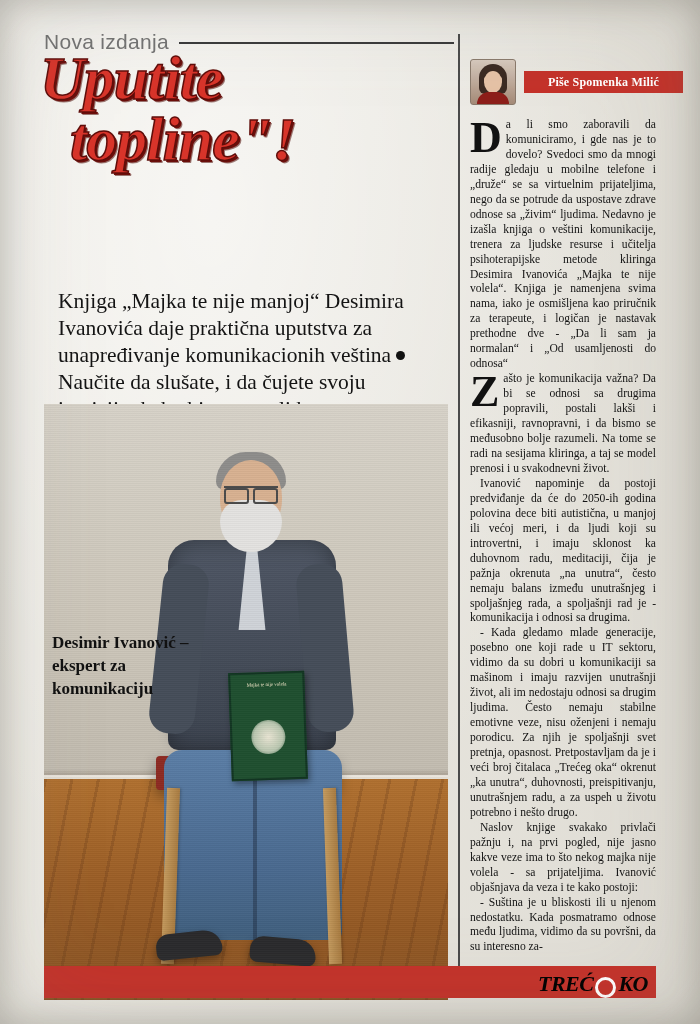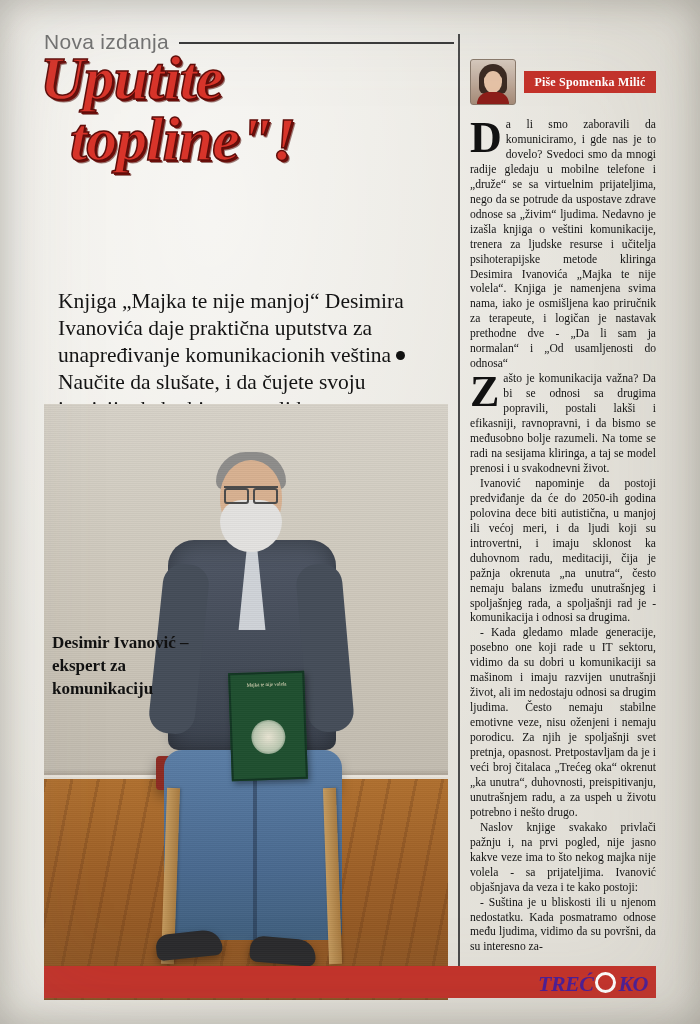--- a/index.html
+++ b/index.html
@@ -315,21 +315,21 @@
     width: 2px;
     height: 962px;
     background: #4a4a4a;
   }
 
   
   .byline {
     position: absolute;
     left: 470px;
     top: 60px;
-    width: 186px;
+    width: 213px;
     height: 44px;
     display: flex;
     align-items: center;
     gap: 8px;
   }
   .byline-avatar {
     width: 44px; height: 44px;
     border-radius: 3px;
     overflow: hidden;
     background: linear-gradient(180deg,#d7c9bd,#a58b78);
@@ -427,24 +427,24 @@
     background: #c4322a;
   }
   .footer-logo {
     position: absolute;
     right: 52px;
     top: 971px;
     font-family: "Liberation Serif", serif;
     font-size: 22px;
     font-weight: bold;
     font-style: italic;
-    color: #4c1d95;
+    color: #000000;
     letter-spacing: -0.5px;
     display: flex;
-    align-items: flex-start;
+    align-items: flex-end;
     gap: 2px;
   }
   .footer-logo .eye {
     display: inline-block;
     width: 15px; height: 15px;
     border-radius: 50%;
     border: 3px solid #fff;
     position: relative;
     top: 1px;
   }

